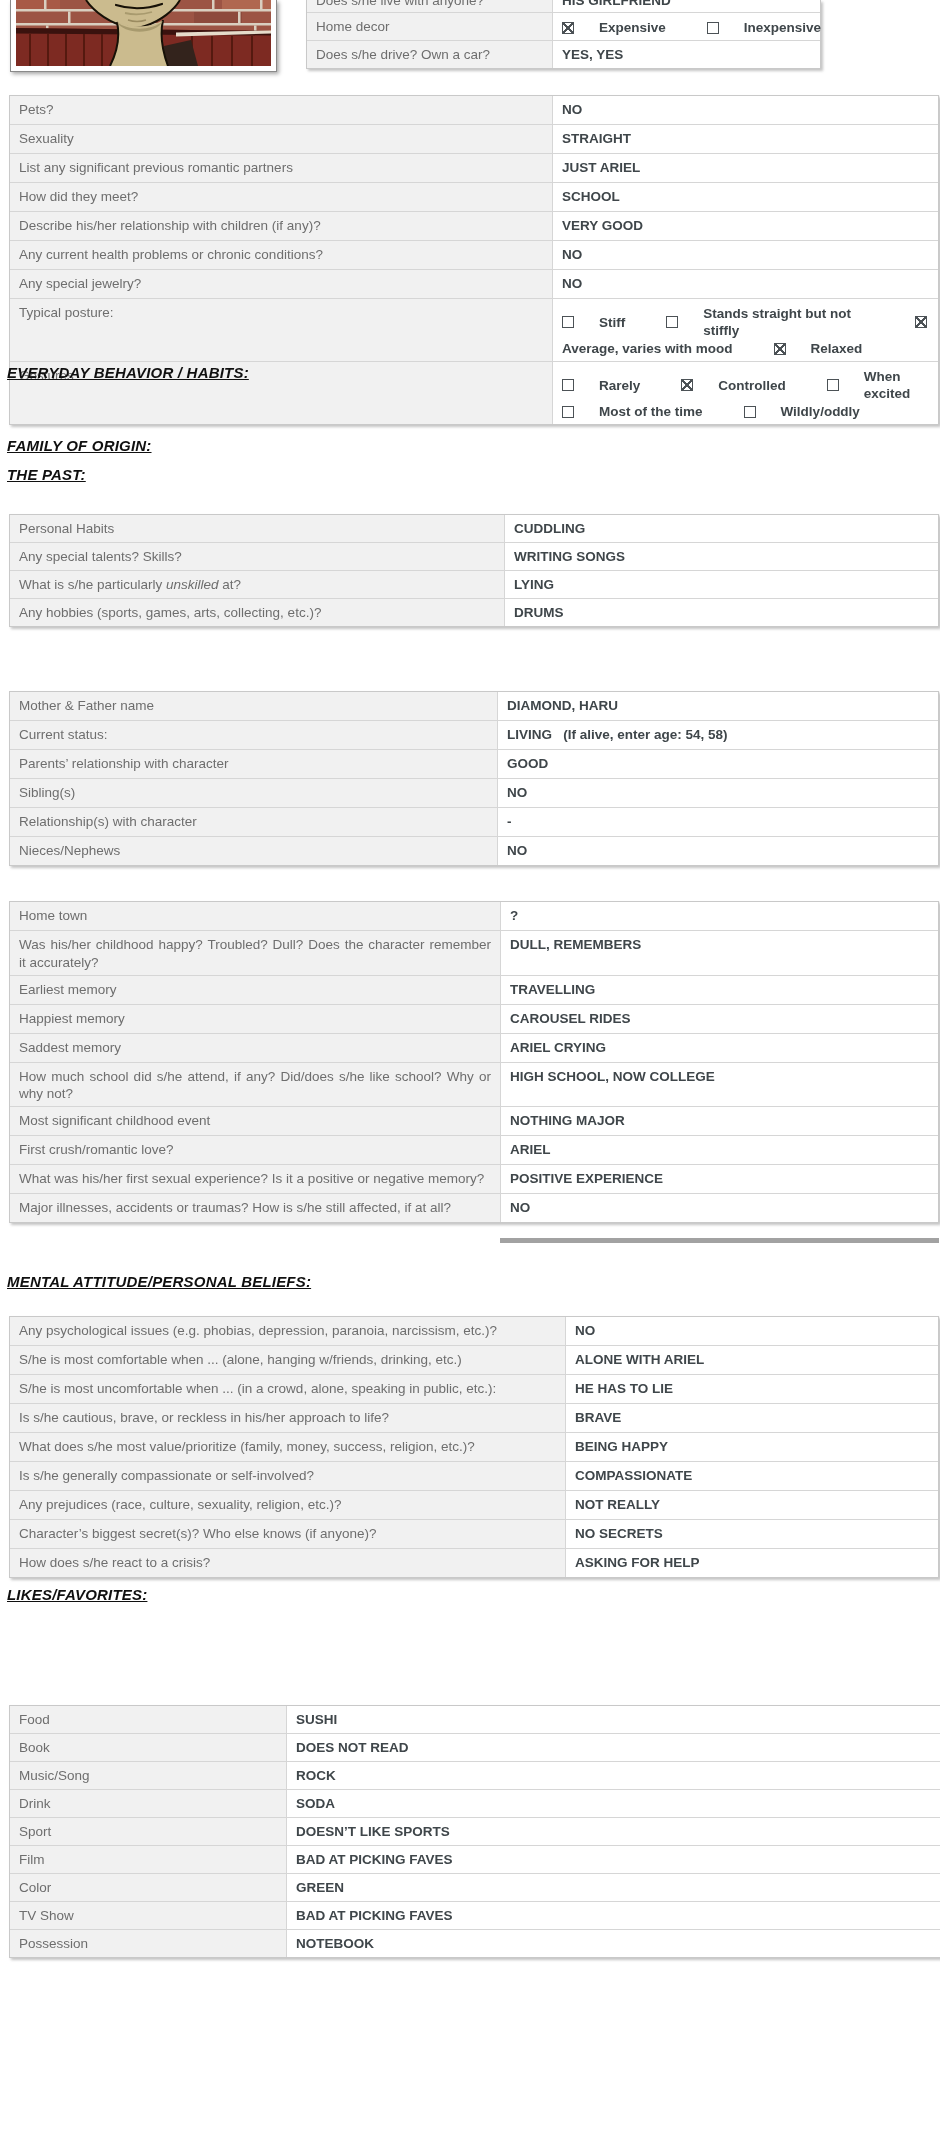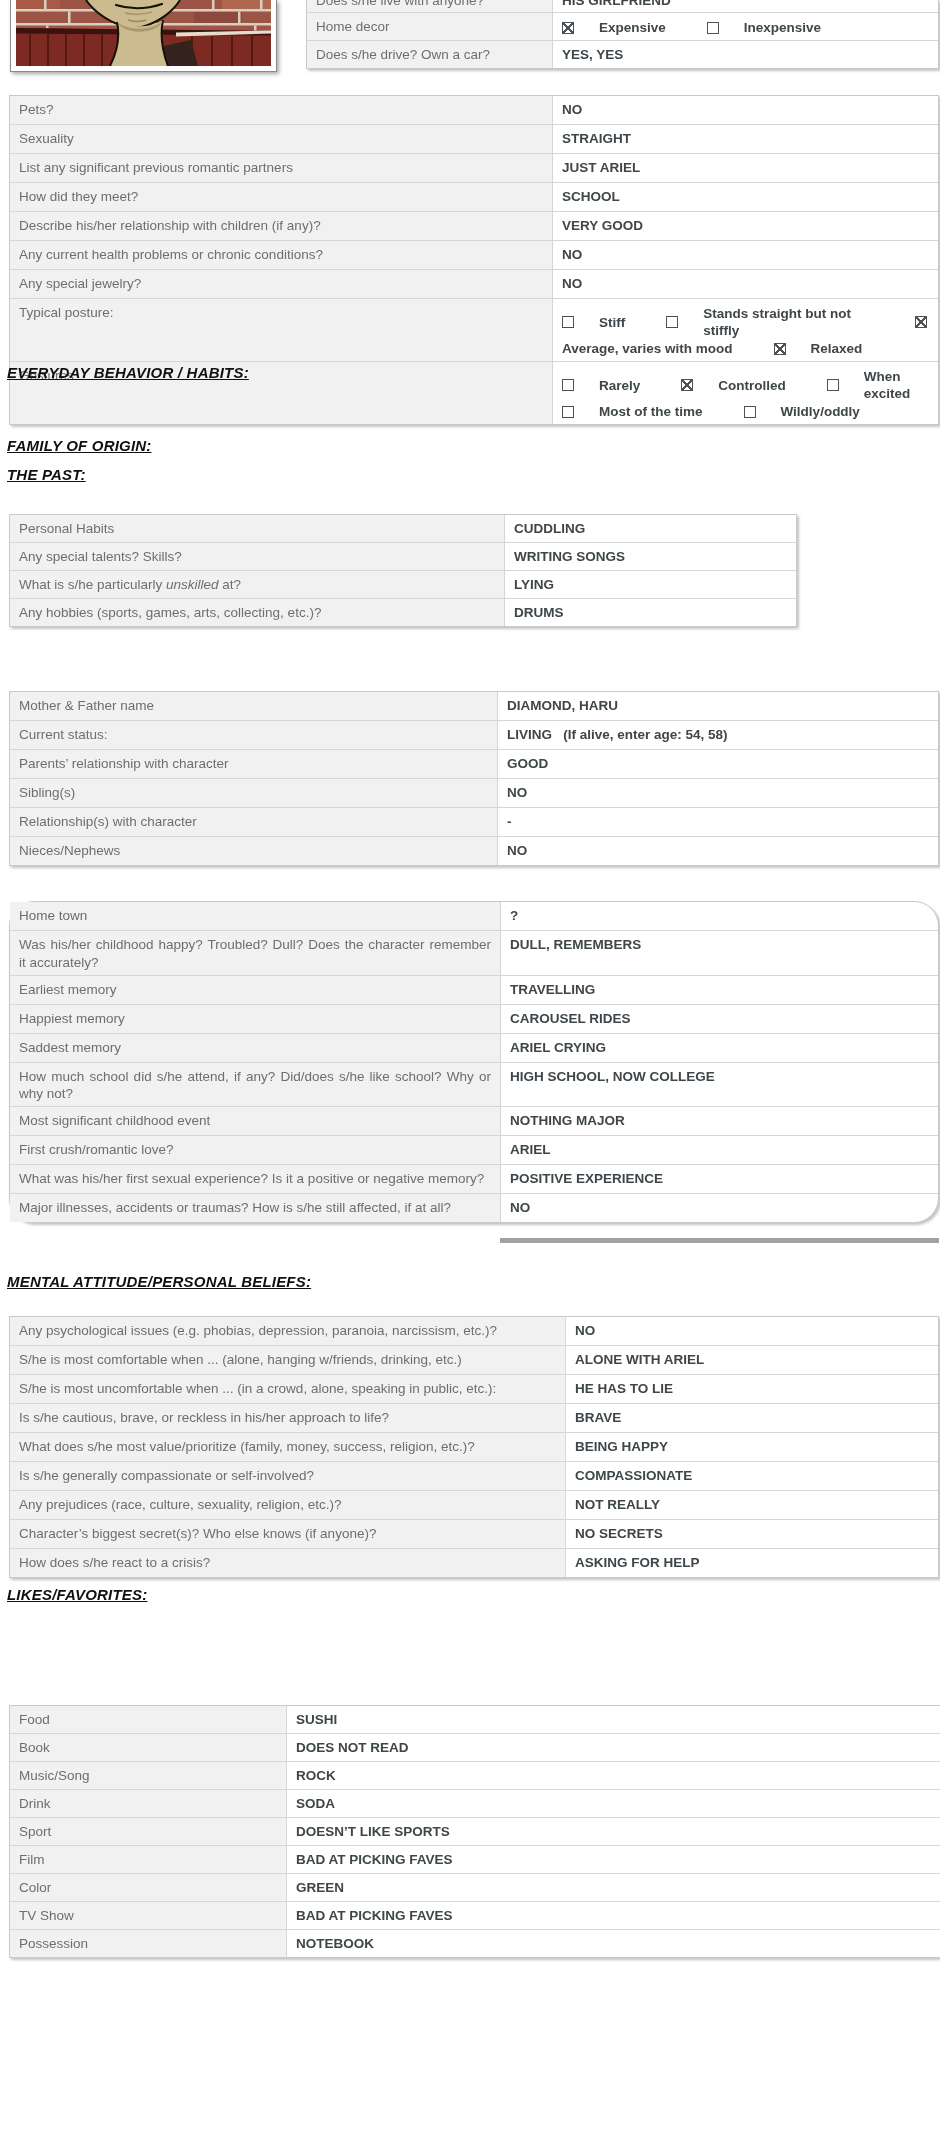--- a/index.html
+++ b/index.html
@@ -19,25 +19,25 @@
   .lcell{flex:0 0 var(--lw);box-sizing:border-box;background:#f1f1f1;
          border-right:1px solid #d6d6d6;padding:5px 9px 3px 9px;
          color:#6e6e6e;font-size:13.5px;line-height:1.32;}
   .lt{display:block;width:100%;text-align:justify;}
   .lt i{font-style:italic;}
   .vcell{flex:1 1 auto;box-sizing:border-box;padding:5px 9px 3px 9px;
          color:#3f464a;font-weight:700;font-size:13.5px;line-height:1.32;
          white-space:pre-wrap;}
   .val{display:block;}
   .tbl-pets .t-row,.tbl-parents .t-row,.tbl-past .t-row,.tbl-mental .t-row{min-height:28px;}
-  .tbl-top{left:306px;top:0;width:633px;--lw:246px;border-top:none;}
+  .tbl-top{left:306px;top:0;width:515px;--lw:246px;border-top:none;}
   .tbl-pets{left:9px;top:95px;width:930px;--lw:543px;}
-  .tbl-habits{left:9px;top:514px;width:788px;--lw:495px;}
+  .tbl-habits{left:9px;top:514px;width:930px;--lw:495px;}
   .tbl-parents{left:9px;top:691px;width:930px;--lw:488px;}
-  .tbl-past{left:9px;top:901px;width:930px;border-radius:25px;--lw:491px;}
+  .tbl-past{left:9px;top:901px;width:930px;--lw:491px;}
   .tbl-mental{left:9px;top:1316px;width:930px;--lw:556px;}
   .tbl-likes{left:9px;top:1705px;width:934px;--lw:277px;}
   
   .t-row.clipped{height:12px;min-height:12px;overflow:hidden;}
   .clipped .lcell,.clipped .vcell{padding-top:0;}
   .clipped .lt,.clipped .val{margin-top:-8px;}
   
   .cbline{display:flex;align-items:center;line-height:17px;margin:1px 0;gap:19px;}
   .cb{flex:0 0 auto;width:12px;height:12px;box-sizing:border-box;
       border:1.6px solid #4c5256;background:#fff;margin-right:6px;}

